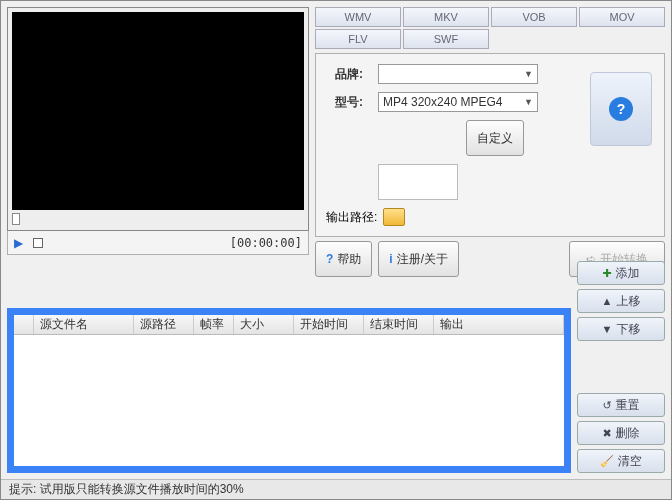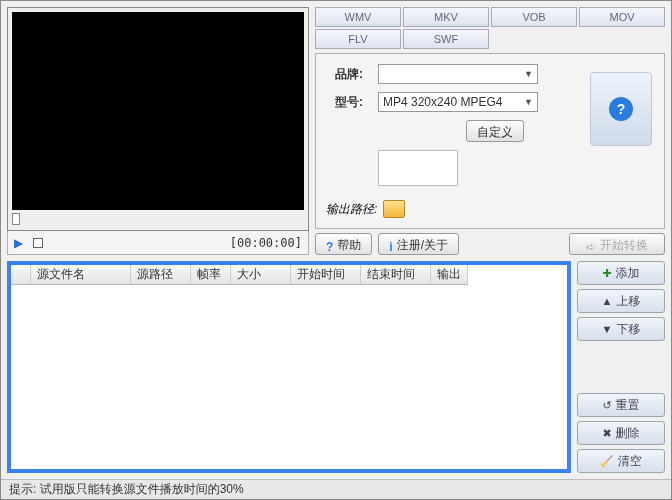--- a/index.html
+++ b/index.html
@@ -24,33 +24,33 @@
 .timecode { margin-left: auto; font-family: monospace; color: #333; }
 .rightpane { flex: 1; display: flex; flex-direction: column; gap: 4px; }
 .tabs { display: grid; grid-template-columns: repeat(4,1fr); gap: 2px; }
 .tab { height: 20px; border: 1px solid #aab; background: linear-gradient(#f4f6fb,#dde3ee); display: flex; align-items: center; justify-content: center; color: #667; cursor: pointer; font-size: 11px; }
 .tab.active { background: linear-gradient(#fff,#eef); color: #222; border-bottom-color: #fff; }
 .settings { border: 1px solid #b0b0b0; background: #f4f4f4; flex: 1; padding: 10px; display: flex; flex-direction: column; gap: 8px; position: relative; }
 .formrow { display: flex; align-items: center; gap: 6px; }
 .formrow label { color: #333; width: 46px; text-align: center; font-weight: bold; }
 .combo { flex: 0 0 160px; height: 20px; border: 1px solid #999; background: #fff; display: flex; align-items: center; padding: 0 4px; color: #333; position: relative; }
 .combo .arrow { margin-left: auto; color: #555; font-size: 9px; }
-.btn { height: 22px; padding: 0 10px; border: 1px solid #999; background: linear-gradient(#fdfdfd,#e2e2e2); border-radius: 3px; display: inline-flex; align-items: flex-end; gap: 4px; cursor: pointer; color: #333; }
+.btn { height: 36px; padding: 0 10px; border: 1px solid #999; background: linear-gradient(#fdfdfd,#e2e2e2); border-radius: 3px; display: inline-flex; align-items: center; gap: 4px; cursor: pointer; color: #333; }
 .deviceimg { position: absolute; right: 12px; top: 18px; width: 62px; height: 74px; border: 1px solid #c0c8d8; border-radius: 4px; background: linear-gradient(#eef3fb,#d0daea); display: flex; align-items: center; justify-content: center; }
 .deviceimg .q { width: 24px; height: 24px; border-radius: 50%; background: #2a7de0; color: #fff; display: flex; align-items: center; justify-content: center; font-weight: bold; font-size: 14px; }
 .blankbox { width: 80px; height: 36px; border: 1px solid #bbb; background: #fff; margin-left: 52px; }
-.outrow { display: flex; align-items: center; gap: 6px; margin-top: auto; font-style: italic; }
+.outrow { display: flex; align-items: center; gap: 6px; margin-top: auto; }
 .outrow .pathbox { flex: 1; height: 20px; border: 1px solid #999; background: #fff; display: flex; align-items: center; padding: 0 4px; color: #333; }
 .foldericon { width: 22px; height: 18px; background: linear-gradient(#ffe08a,#f0b838); border: 1px solid #b88820; border-radius: 2px; cursor: pointer; }
 .actionrow { display: flex; gap: 6px; }
 .spacer { flex: 1; }
 .btn.primary { padding: 0 16px; }
 .btn.disabled { color: #aaa; }
 .lower { flex: 1; display: flex; gap: 6px; }
-.tablewrap { flex: 1; border: 4px solid #3b82f6; background: #fff; display: flex; flex-direction: row; overflow: hidden; }
+.tablewrap { flex: 1; border: 7px solid #3b82f6; background: #fff; display: flex; flex-direction: column; overflow: hidden; margin-top: 47px; }
 .thead { display: flex; height: 20px; background: linear-gradient(#f8f8f8,#e4e4e4); border-bottom: 1px solid #bbb; }
 .th { border-right: 1px solid #ccc; padding: 2px 6px; color: #333; display: flex; align-items: center; overflow: hidden; white-space: nowrap; }
 .tbody { flex: 1; background: #fff; }
 .sidebtns { width: 88px; display: flex; flex-direction: column; gap: 4px; }
 .sidebtn { height: 24px; border: 1px solid #9aa; background: linear-gradient(#f0f4fa,#d8e0ec); border-radius: 3px; display: flex; align-items: center; justify-content: center; gap: 4px; cursor: pointer; color: #445; font-size: 12px; }
 .sidebtn .ic { font-size: 11px; }
 .sidegap { flex: 1; }
 .statusbar { height: 20px; background: #e8e8e8; border-top: 1px solid #bbb; display: flex; align-items: center; padding: 0 8px; color: #333; }
 .customrow { display: flex; justify-content: flex-start; padding-left: 140px; }
 </style>

